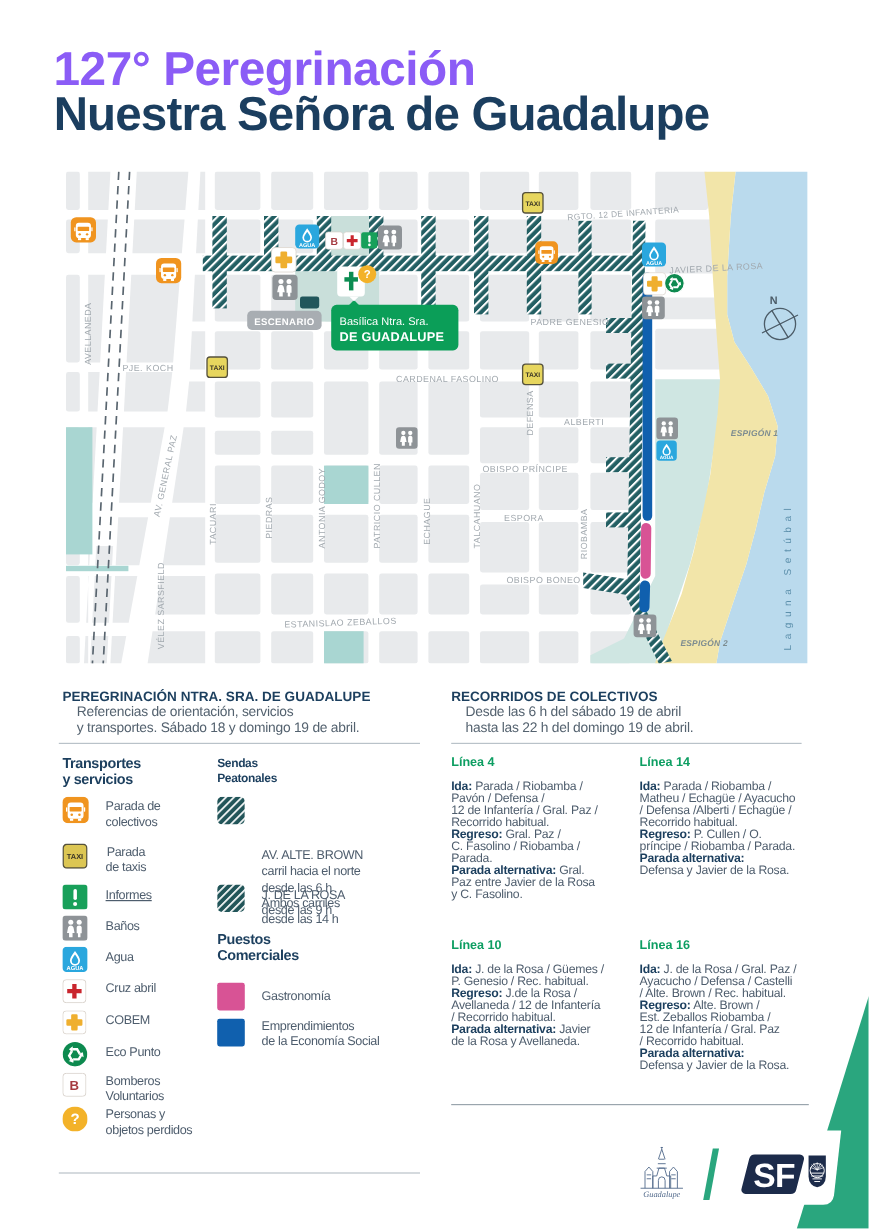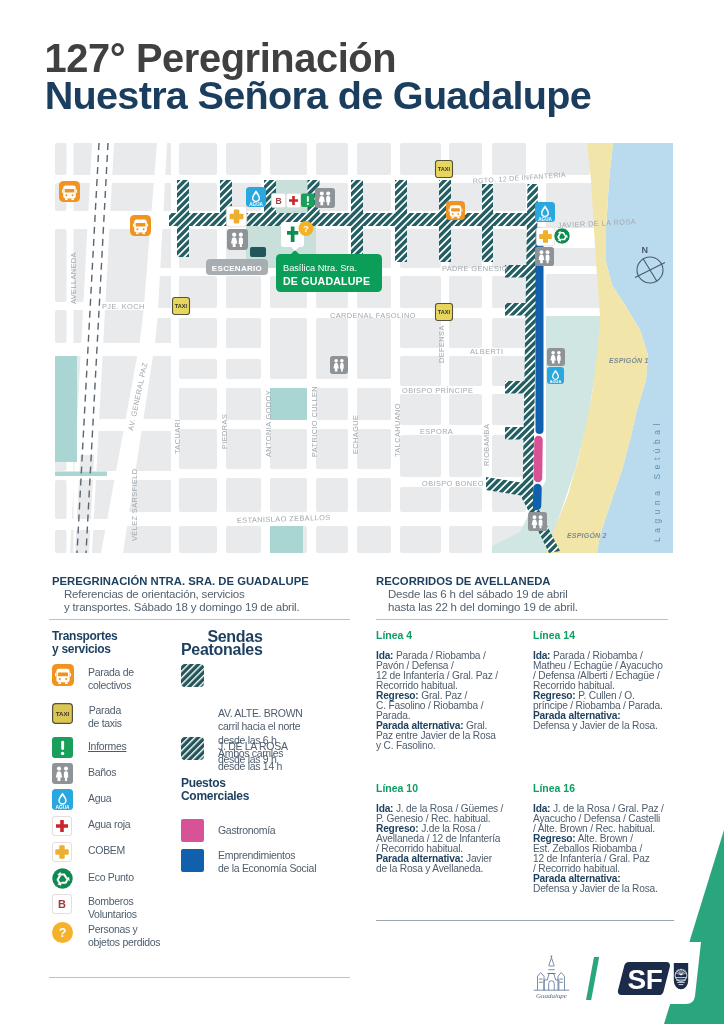--- a/index.html
+++ b/index.html
@@ -1,19 +1,19 @@
 <!DOCTYPE html>
 <html><head>
 <meta charset="utf-8">
 <style>
   html,body{margin:0;padding:0;}
   body{width:724px;height:1024px;position:relative;background:#ffffff;
        font-family:"Liberation Sans", sans-serif;overflow:hidden;}
   .abs{position:absolute;}
-  .t-green{color:#404040;}
+  .t-green{color:#8b5cf6;}
   .t-navy{color:#1b3e5f;}
   .gray{color:#54626f;margin-left:12px;}
   .lh{line-height:13.3px;font-size:10.5px;letter-spacing:-0.3px;color:#4e5d6d;}
   .b{font-weight:bold;color:#1c3f5e;}
   .lineah{color:#0d9e62;font-weight:bold;font-size:10.5px;}
 </style>
 </head>
 <body>
 
 <div class="abs t-green" style="left:44.6px;top:35.6px;font-size:39.8px;font-weight:bold;letter-spacing:-0.4px;">127° Peregrinación</div>
@@ -428,28 +428,28 @@
 
 <text x="659.5" y="542" font-size="8.4" fill="#5d90ac" letter-spacing="4.6" font-family="Liberation Sans" transform="rotate(-90 659.5 542)">Laguna Setúbal</text>
 </svg>
 </div>
 
 <div class="abs b" style="left:52px;top:574.5px;font-size:11.3px;">PEREGRINACIÓN NTRA. SRA. DE GUADALUPE</div>
 <div class="abs gray" style="left:52px;top:587.5px;font-size:11.5px;letter-spacing:-0.2px;line-height:13.4px;">Referencias de orientación, servicios<br>y transportes. Sábado 18 y domingo 19 de abril.</div>
 
 <div class="abs" style="left:49px;top:619px;width:301px;height:1px;background:#b9c2c9;"></div>
 
-<div class="abs b" style="left:376px;top:574.5px;font-size:11.3px;">RECORRIDOS DE AVELLANEDA</div>
+<div class="abs b" style="left:376px;top:574.5px;font-size:11.3px;">RECORRIDOS DE COLECTIVOS</div>
 <div class="abs gray" style="left:376px;top:587.5px;font-size:11.5px;letter-spacing:-0.2px;line-height:13.4px;">Desde las 6 h del sábado 19 de abril<br>hasta las 22 h del domingo 19 de abril.</div>
 
 <div class="abs" style="left:376px;top:619px;width:292px;height:1px;background:#b9c2c9;"></div>
 
 <div class="abs b" style="left:52px;top:630px;font-size:12px;line-height:13.4px;letter-spacing:-0.3px;">Transportes<br>y servicios</div>
 
-<div class="abs b" style="left:181px;top:630px;font-size:16px;line-height:13.4px;letter-spacing:-0.3px;text-align:right;">Sendas<br>Peatonales</div>
+<div class="abs b" style="left:181px;top:630px;font-size:10px;line-height:13.4px;letter-spacing:-0.3px;">Sendas<br>Peatonales</div>
 
 <svg class="abs" style="left:52px;top:664px;" width="22" height="22" viewBox="0 0 22 22">
     <rect width="22" height="22" rx="4.5" fill="#f0941f"></rect>
     <rect x="4.4" y="4.8" width="13.2" height="13.4" rx="2.7" fill="#fff"></rect>
     <rect x="3" y="8.8" width="1.1" height="3.6" rx="0.4" fill="#fff"></rect>
     <rect x="17.9" y="8.8" width="1.1" height="3.6" rx="0.4" fill="#fff"></rect>
     <rect x="6" y="8.4" width="10" height="3.8" rx="0.5" fill="#f0941f"></rect>
     <circle cx="7.8" cy="15" r="1.05" fill="#f0941f"></circle>
     <circle cx="14.2" cy="15" r="1.05" fill="#f0941f"></circle>
     <rect x="6.3" y="18.2" width="2.7" height="1.8" fill="#fff"></rect>
@@ -484,21 +484,21 @@
     <path d="M10.5,3.4 C13.2,7.1 14.7,9.4 14.7,11.5 a4.2,4.2 0 0 1 -8.4 0 C6.3,9.4 7.8,7.1 10.5,3.4 Z" fill="#fff"></path>
     <path d="M10.5,6.5 C12.3,9 13.2,10.4 13.2,11.6 a2.7,2.7 0 0 1 -5.4 0 C7.8,10.4 8.7,9 10.5,6.5 Z" fill="#2aa7de"></path>
     <text x="10.5" y="19.5" font-size="4.8" font-weight="bold" fill="#fff" text-anchor="middle" font-family="Liberation Sans">AGUA</text>
   </svg>
 <div class="abs lh" style="left:88px;top:792px;">Agua</div>
 
 <svg class="abs" style="left:52px;top:816px;" width="20" height="20" viewBox="0 0 20 20">
     <rect x="0.4" y="0.4" width="19.2" height="19.2" rx="2.8" fill="#fff" stroke="#d8d2cc" stroke-width="0.8"></rect>
     <path d="M8.2,4 h3.6 v4.2 h4.2 v3.6 h-4.2 v4.2 h-3.6 v-4.2 h-4.2 v-3.6 h4.2 Z" fill="#c9252d"></path>
   </svg>
-<div class="abs lh" style="left:88px;top:818px;">Agua roja</div>
+<div class="abs lh" style="left:88px;top:818px;">Cruz abril</div>
 
 <svg class="abs" style="left:52px;top:842px;" width="20" height="20" viewBox="0 0 20 20">
     <rect x="0.4" y="0.4" width="19.2" height="19.2" rx="2.8" fill="#fff" stroke="#ddd6cf" stroke-width="0.8"></rect>
     <path d="M8.3,3.3 h3.4 a1,1 0 0 1 1,1 v3 h3 a1,1 0 0 1 1,1 v3.4 a1,1 0 0 1 -1,1 h-3 v3 a1,1 0 0 1 -1,1 h-3.4 a1,1 0 0 1 -1,-1 v-3 h-3 a1,1 0 0 1 -1,-1 v-3.4 a1,1 0 0 1 1,-1 h3 v-3 a1,1 0 0 1 1,-1 Z" fill="#efaf2e"></path>
   </svg>
 <div class="abs lh" style="left:88px;top:844px;">COBEM</div>
 
 <svg class="abs" style="left:52px;top:868px;" width="21" height="21" viewBox="0 0 21 21">
     <circle cx="10.5" cy="10.5" r="10.2" fill="#0d8a4f"></circle>
     <g transform="translate(10.5,11) scale(1.18)">

